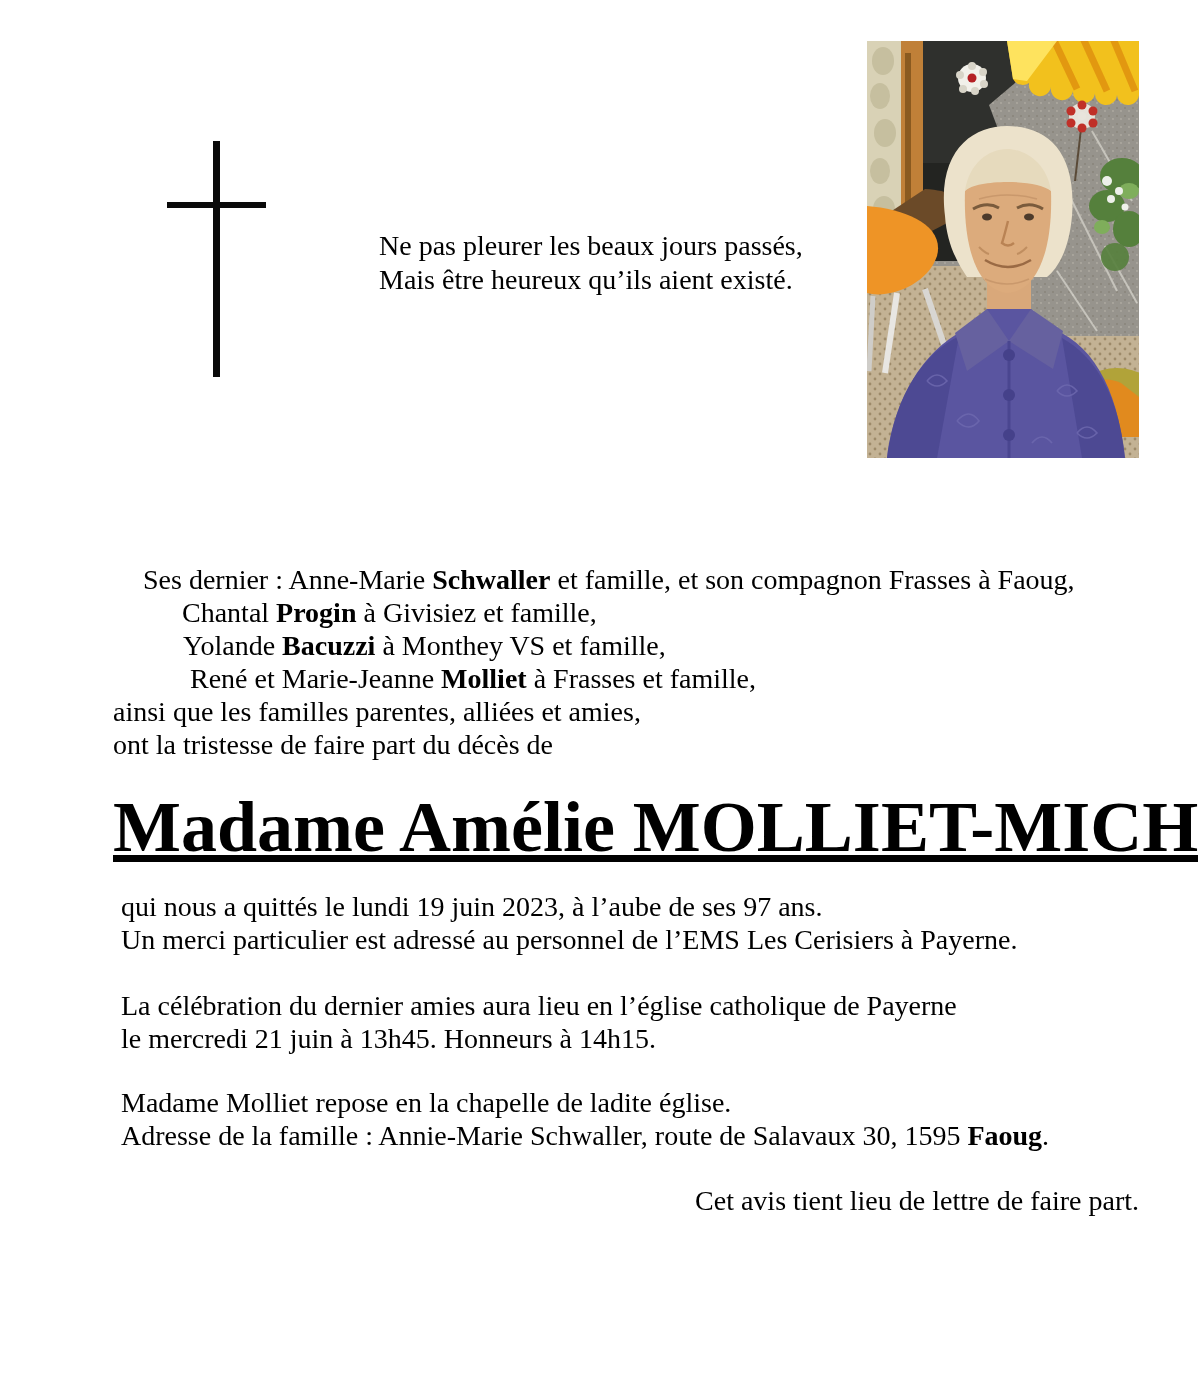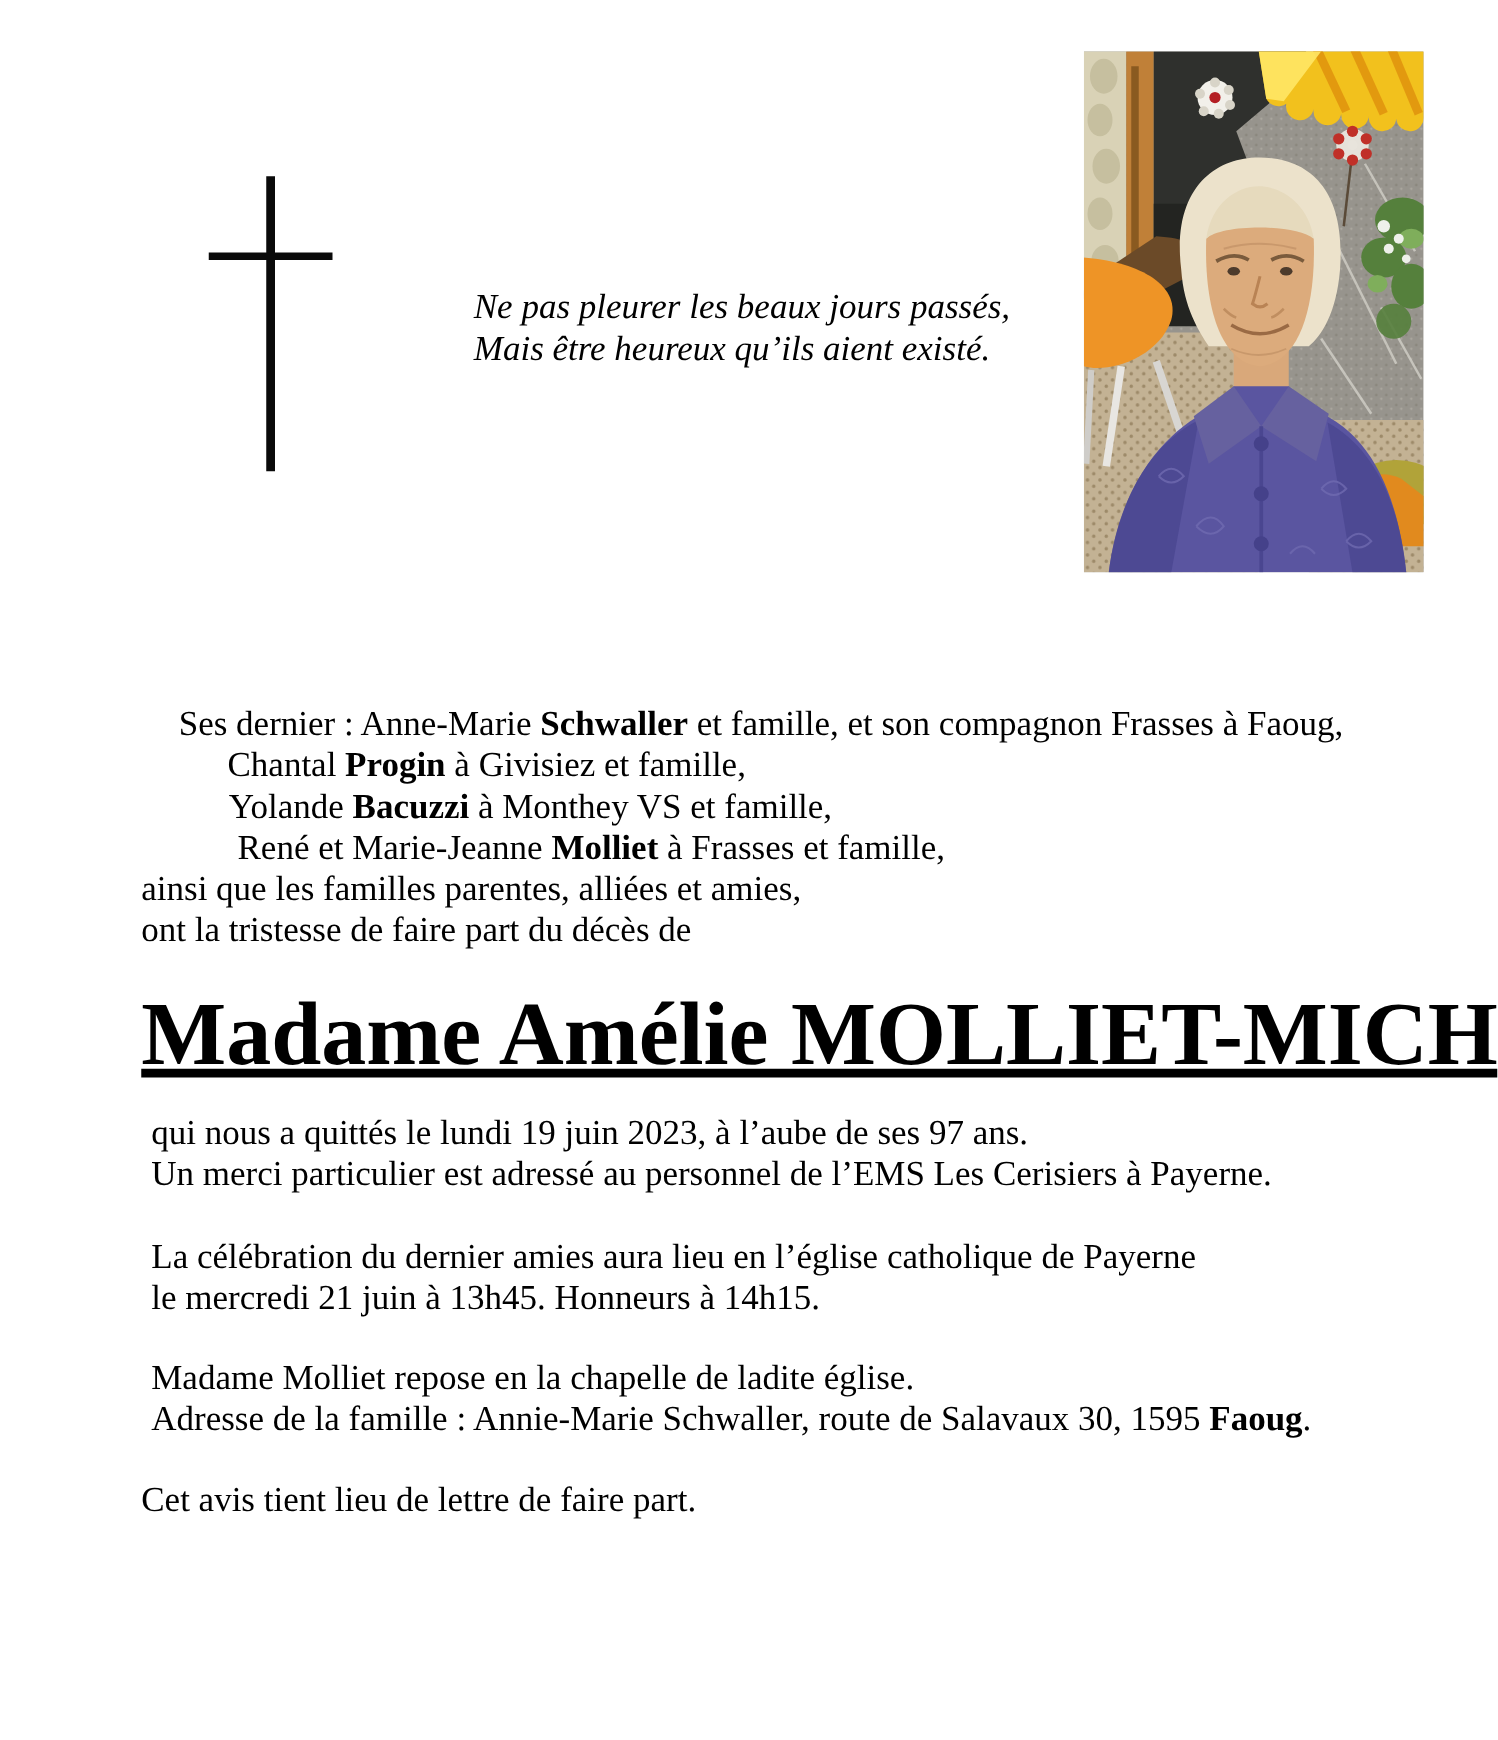--- a/index.html
+++ b/index.html
@@ -11,21 +11,21 @@
     font-family:"Liberation Serif", serif;
     overflow:hidden;
   }
   
   .cross{position:absolute;left:0;top:0;}
   .cross-v{position:absolute;left:213px;top:141px;width:7px;height:236px;background:#0a0a0a;}
   .cross-h{position:absolute;left:167px;top:202px;width:99px;height:6px;background:#0a0a0a;}
   
   .quote{
     position:absolute;left:379px;top:229px;
-    font-style:italic;font-size:28px;line-height:34px;
+    font-size:28px;line-height:34px;
     white-space:nowrap;
   }
   
   .photo{position:absolute;left:867px;top:41px;width:272px;height:417px;overflow:hidden;}
   .photo svg{display:block;}
   
   .content{
     position:absolute;left:113px;top:563px;width:1026px;
     font-size:28px;line-height:33px;
   }
@@ -36,21 +36,21 @@
   .fl4{padding-left:77px;}
   .title{
     font-size:72px;line-height:62px;font-weight:bold;
     text-align:center;margin:35px 0 0 0;white-space:nowrap;text-decoration:underline;
   }
   .para{margin:0;padding-left:8px;}
   .p-death{margin-top:32px;}
   .p-ceremony{margin-top:33px;}
   .p-repose{margin-top:31px;}
   .p-address{white-space:nowrap;}
-  .p-footer{margin-top:32px;text-align:left;padding-left:0;}
+  .p-footer{margin-top:32px;text-align:right;padding-left:0;}
   b{font-weight:bold;}
 </style>
 </head>
 <body>
 
 <div class="page">
 
   <div class="cross">
     <div class="cross-v"></div>
     <div class="cross-h"></div>

